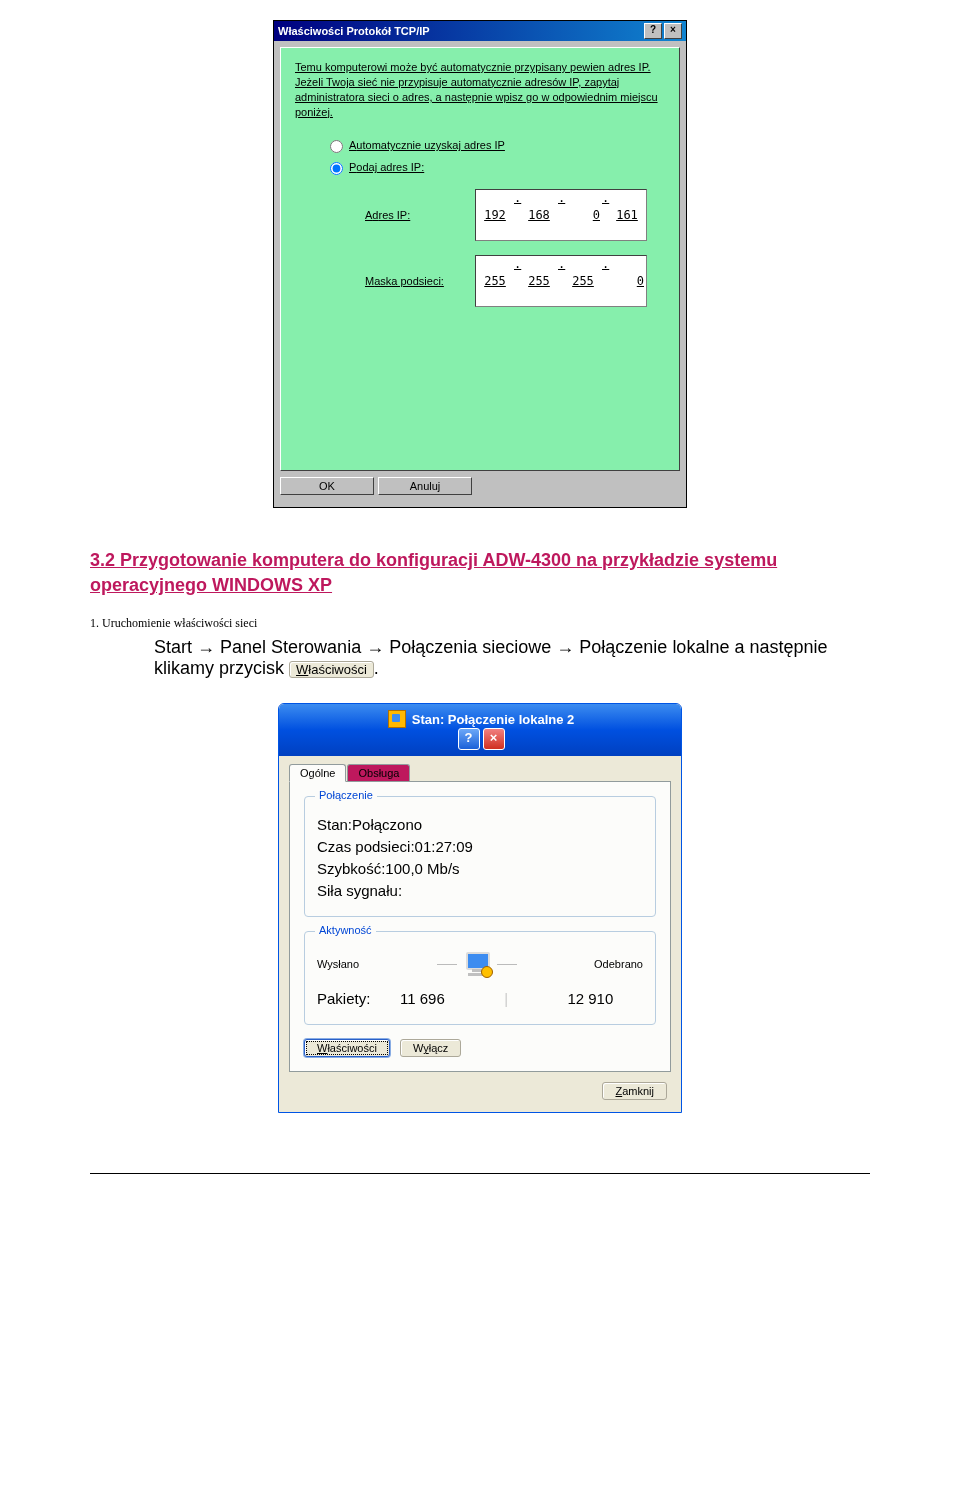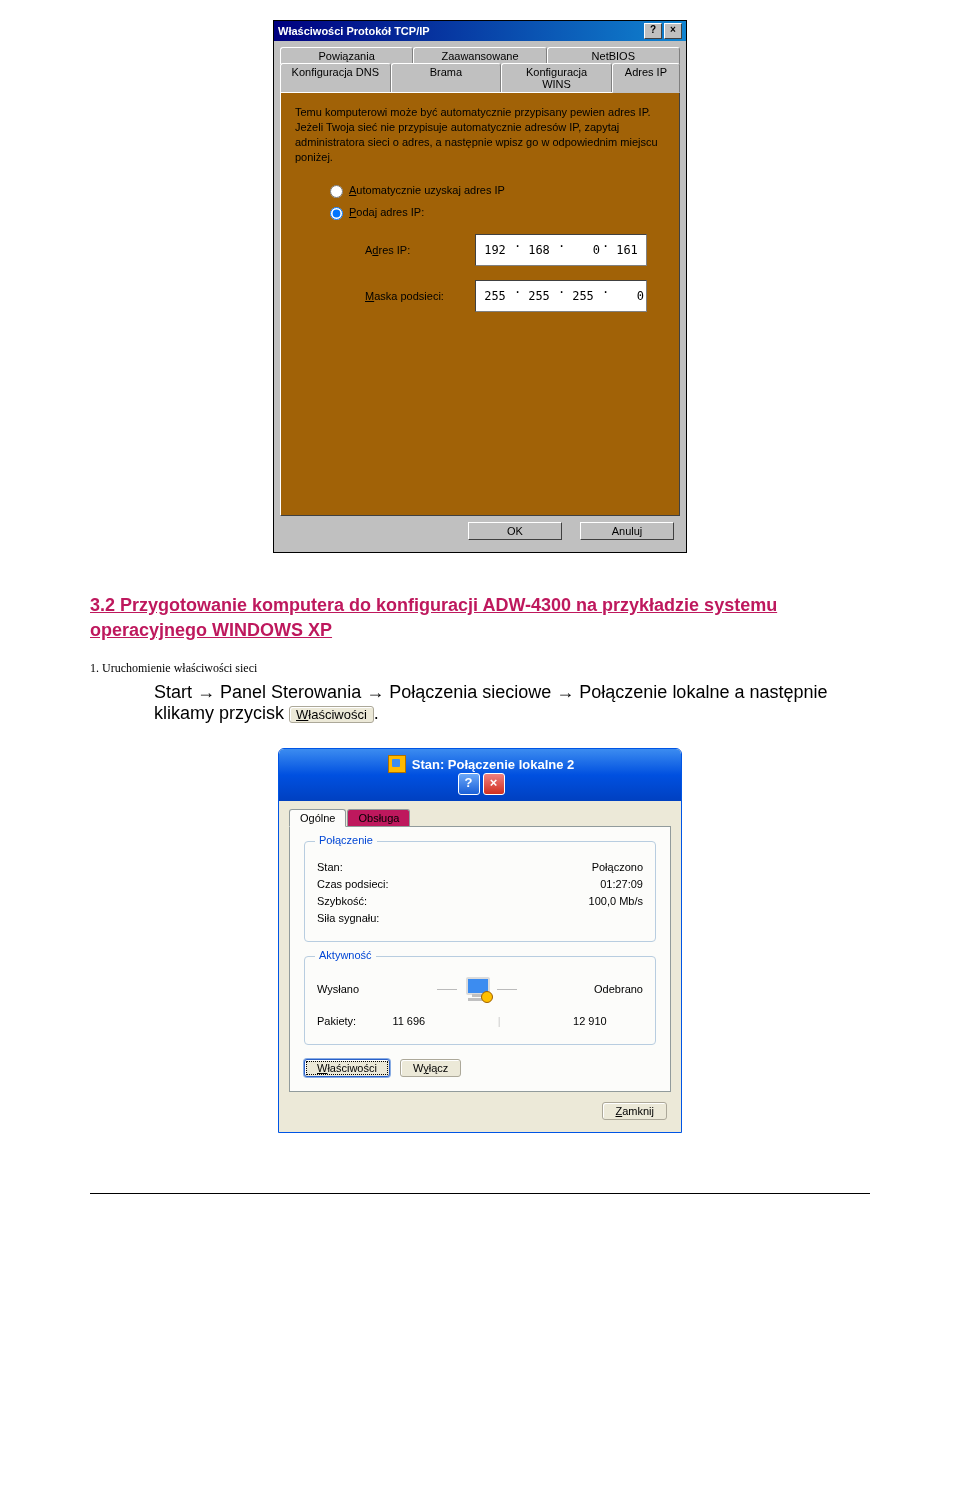--- a/index.html
+++ b/index.html
@@ -70,52 +70,53 @@
   .tab-row.front .tab { flex: 1; text-align: center; }
   .tab-row.front .tab.active {
     flex: 0 0 auto;
     padding: 2px 12px;
   }
   .tab-panel {
     border: 1px solid #fff;
     border-right-color: #404040;
     border-bottom-color: #404040;
     padding: 12px 14px 30px 14px;
-    background: #a16207;
+    background: #86efac;
     min-height: 380px;
     position: relative;
     z-index: 2;
+    text-decoration: underline;
   }
   .desc { font-size: 11px; line-height: 1.35; margin-bottom: 18px; }
   .radio-row { margin: 6px 0 6px 30px; display: flex; align-items: center; }
   .radio-row input { margin-right: 6px; }
   .field-row { margin: 14px 0 0 70px; display: flex; align-items: center; }
   .field-row .lbl { width: 110px; text-decoration: underline; text-decoration-color: transparent; }
   .field-row .lbl .u { text-decoration: underline; }
   .ip-box {
     display: inline-flex;
     background: #fff;
     border: 1px solid #808080;
     border-top-color: #404040;
     border-left-color: #404040;
     font-family: monospace;
     font-size: 12px;
     letter-spacing: 0;
   }
   .ip-box span {
     width: 34px;
-    padding: 8px 2px;
+    padding: 18px 2px;
     text-align: center;
     border-right: 0;
   }
   .ip-box .dot { width: 6px; text-align: center; padding: 1px 0; }
   .win98-footer {
     display: flex;
-    justify-content: flex-end;
-    gap: 18px;
+    justify-content: flex-start;
+    gap: 4px;
     padding: 6px 6px 6px 0;
   }
   .win98-btn {
     background: #c0c0c0;
     border: 1px solid #fff;
     border-right-color: #404040;
     border-bottom-color: #404040;
     padding: 2px 16px;
     font-size: 11px;
     min-width: 60px;
@@ -225,21 +226,21 @@
     border-radius: 4px;
     padding: 14px 12px 12px 12px;
     margin-bottom: 14px;
     position: relative;
   }
   .xp-group .legend {
     position: absolute; top: -8px; left: 10px;
     background: #fcfcfa; padding: 0 4px;
     color: #0046d5; font-size: 11px;
   }
-  .xp-kv { display: flex; justify-content: space-between; margin: 5px 0; font-size: 11px; }
+  .xp-kv { display: flex; margin: 5px 0; font-size: 15px; }
   .xp-activity {
     display: flex; align-items: center; justify-content: space-between;
     margin: 6px 0 14px 0;
   }
   .xp-act-mid {
     display: flex; align-items: center; gap: 6px;
     color: #666;
   }
   .xp-monitor {
     width: 28px; height: 24px;
@@ -299,33 +300,20 @@
 
   <div class="win98-dialog">
     <div class="win98-titlebar">
       <span>Właściwości Protokół TCP/IP</span>
       <span class="buttons">
         <span class="btn">?</span>
         <span class="btn">×</span>
       </span>
     </div>
     <div class="win98-body">
-      <div class="tab-rows">
-        <div class="tab-row">
-          <div class="tab back">Powiązania</div>
-          <div class="tab back">Zaawansowane</div>
-          <div class="tab back">NetBIOS</div>
-        </div>
-        <div class="tab-row front">
-          <div class="tab front">Konfiguracja DNS</div>
-          <div class="tab front">Brama</div>
-          <div class="tab front">Konfiguracja WINS</div>
-          <div class="tab front active">Adres IP</div>
-        </div>
-      </div>
       <div class="tab-panel">
         <div class="desc">Temu komputerowi może być automatycznie przypisany pewien adres IP. Jeżeli Twoja sieć nie przypisuje automatycznie adresów IP, zapytaj administratora sieci o adres, a następnie wpisz go w odpowiednim miejscu poniżej.</div>
 
         <div class="radio-row">
           <input type="radio" name="ipmode" style="">
           <span><span style="text-decoration:underline">A</span><span></span>utomatycznie uzyskaj adres IP</span>
         </div>
         <div class="radio-row">
           <input type="radio" name="ipmode" checked="" style="">
           <span><span style="text-decoration:underline">P</span>odaj adres IP:</span>

